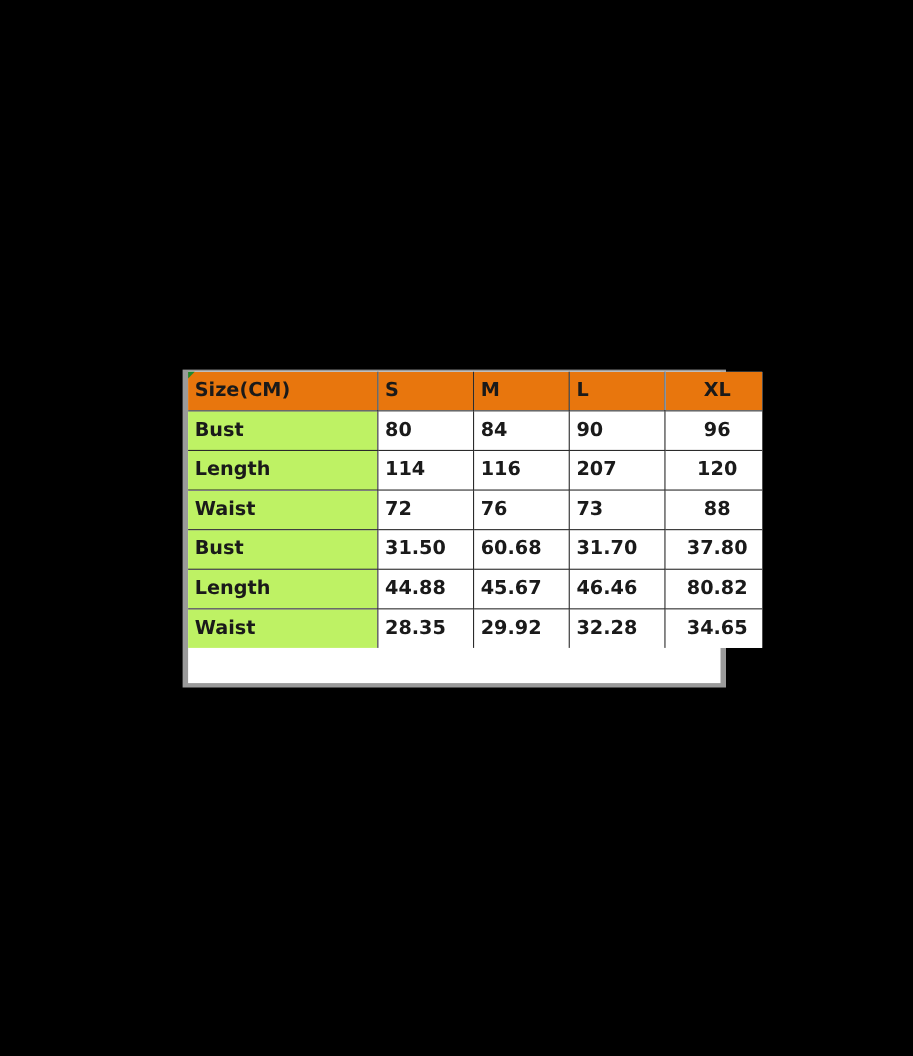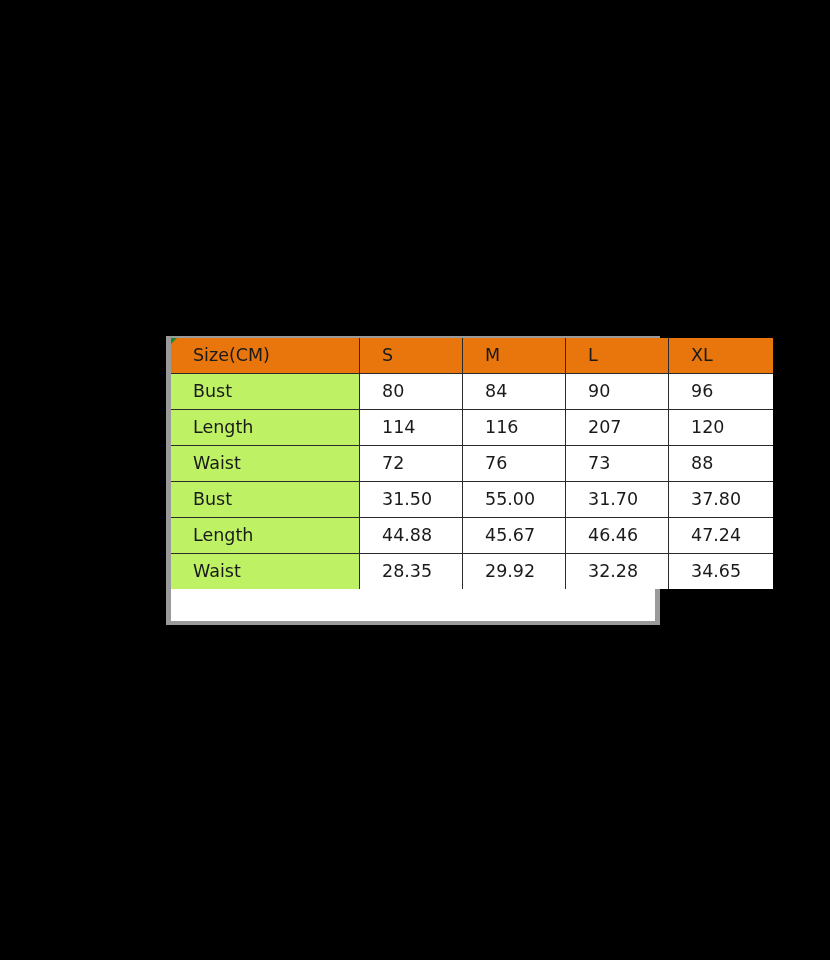--- a/index.html
+++ b/index.html
@@ -36,38 +36,39 @@
 
   table.size-table {
     border-collapse: collapse;
     width: 100%;
     table-layout: fixed;
     background: #ffffff;
   }
 
   table.size-table td {
     height: 35px;
-    padding: 0 0 0 22px;
+    padding: 0 0 0 6px;
     font-size: 17.5px;
     line-height: 35px;
     color: #1a1a1a;
     border-right: 1px solid #2b2b2b;
     border-bottom: 1px solid #2b2b2b;
     background: #ffffff;
     white-space: nowrap;
     overflow: hidden;
-    font-weight: 400;
+    font-weight: 700;
   }
 
   table.size-table tr:last-child td {
     border-bottom: none;
   }
 
   table.size-table td:last-child {
     border-right: none;
+    text-align: center;
   }
 
   
   table.size-table td.label-cell {
     background: #bef264;
     width: 166px;
   }
 
   
   table.size-table tr.header-row td {
@@ -131,31 +132,31 @@
           <td class="col-s">72</td>
           <td class="col-m">76</td>
           <td class="col-l">73</td>
           <td class="col-xl">88</td>
         </tr>
 
 
         <tr>
           <td class="label-cell">Bust</td>
           <td class="col-s">31.50</td>
-          <td class="col-m">55.00</td>
+          <td class="col-m">60.68</td>
           <td class="col-l">31.70</td>
           <td class="col-xl">37.80</td>
         </tr>
 
         <tr>
           <td class="label-cell">Length</td>
           <td class="col-s">44.88</td>
           <td class="col-m">45.67</td>
           <td class="col-l">46.46</td>
-          <td class="col-xl">47.24</td>
+          <td class="col-xl">80.82</td>
         </tr>
 
         <tr>
           <td class="label-cell">Waist</td>
           <td class="col-s">28.35</td>
           <td class="col-m">29.92</td>
           <td class="col-l">32.28</td>
           <td class="col-xl">34.65</td>
         </tr>
 

